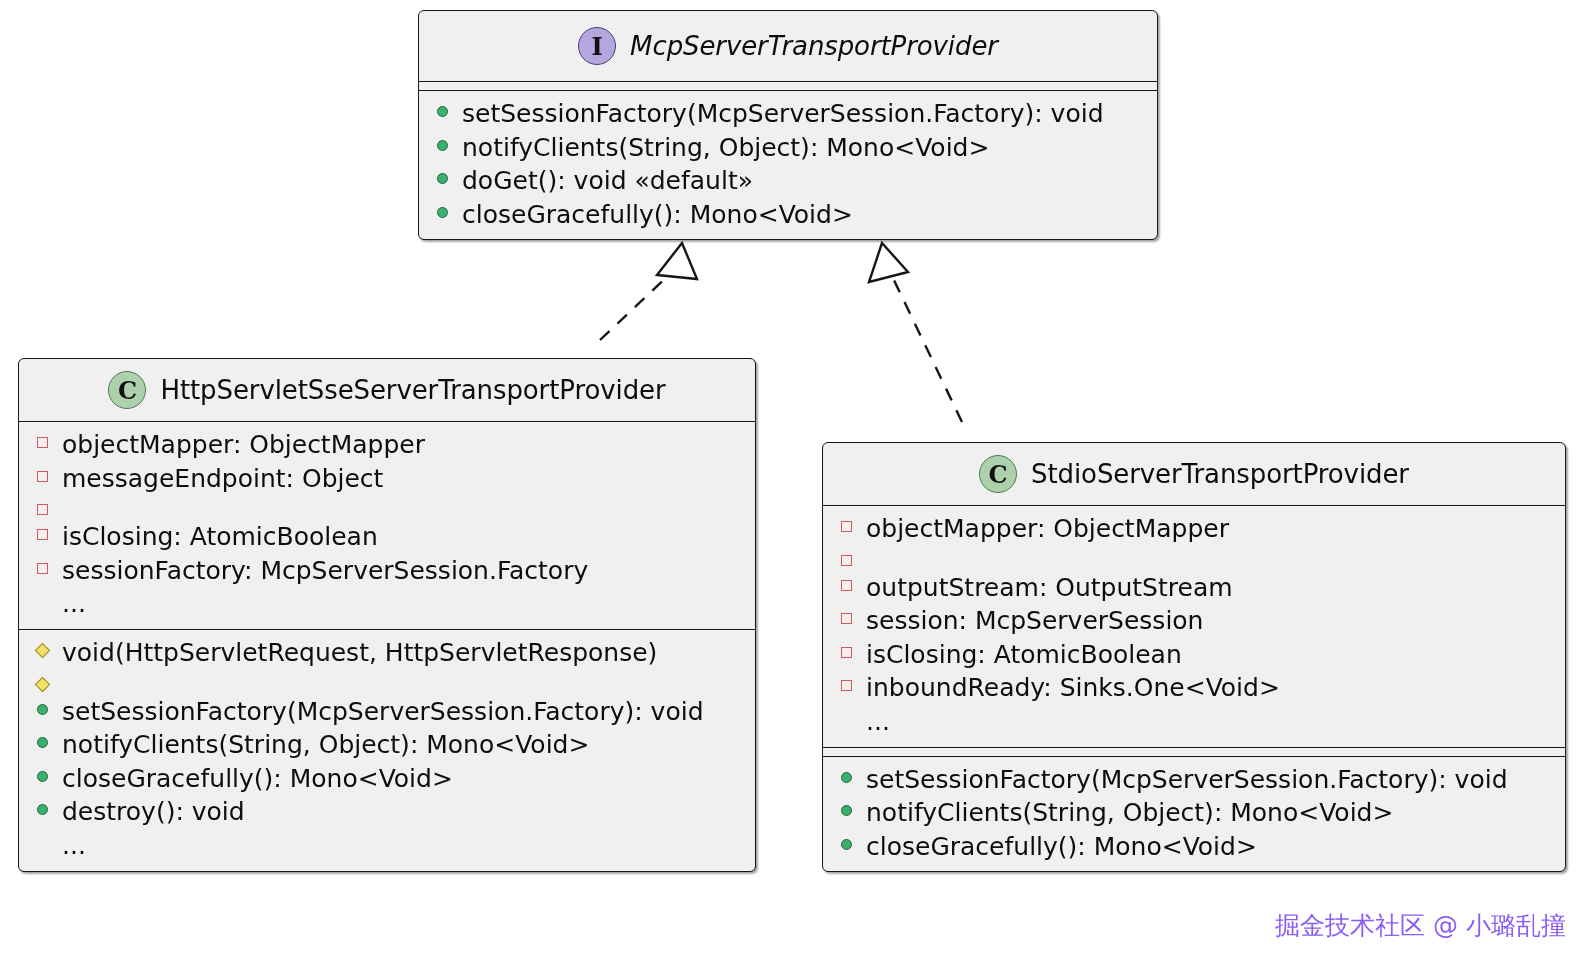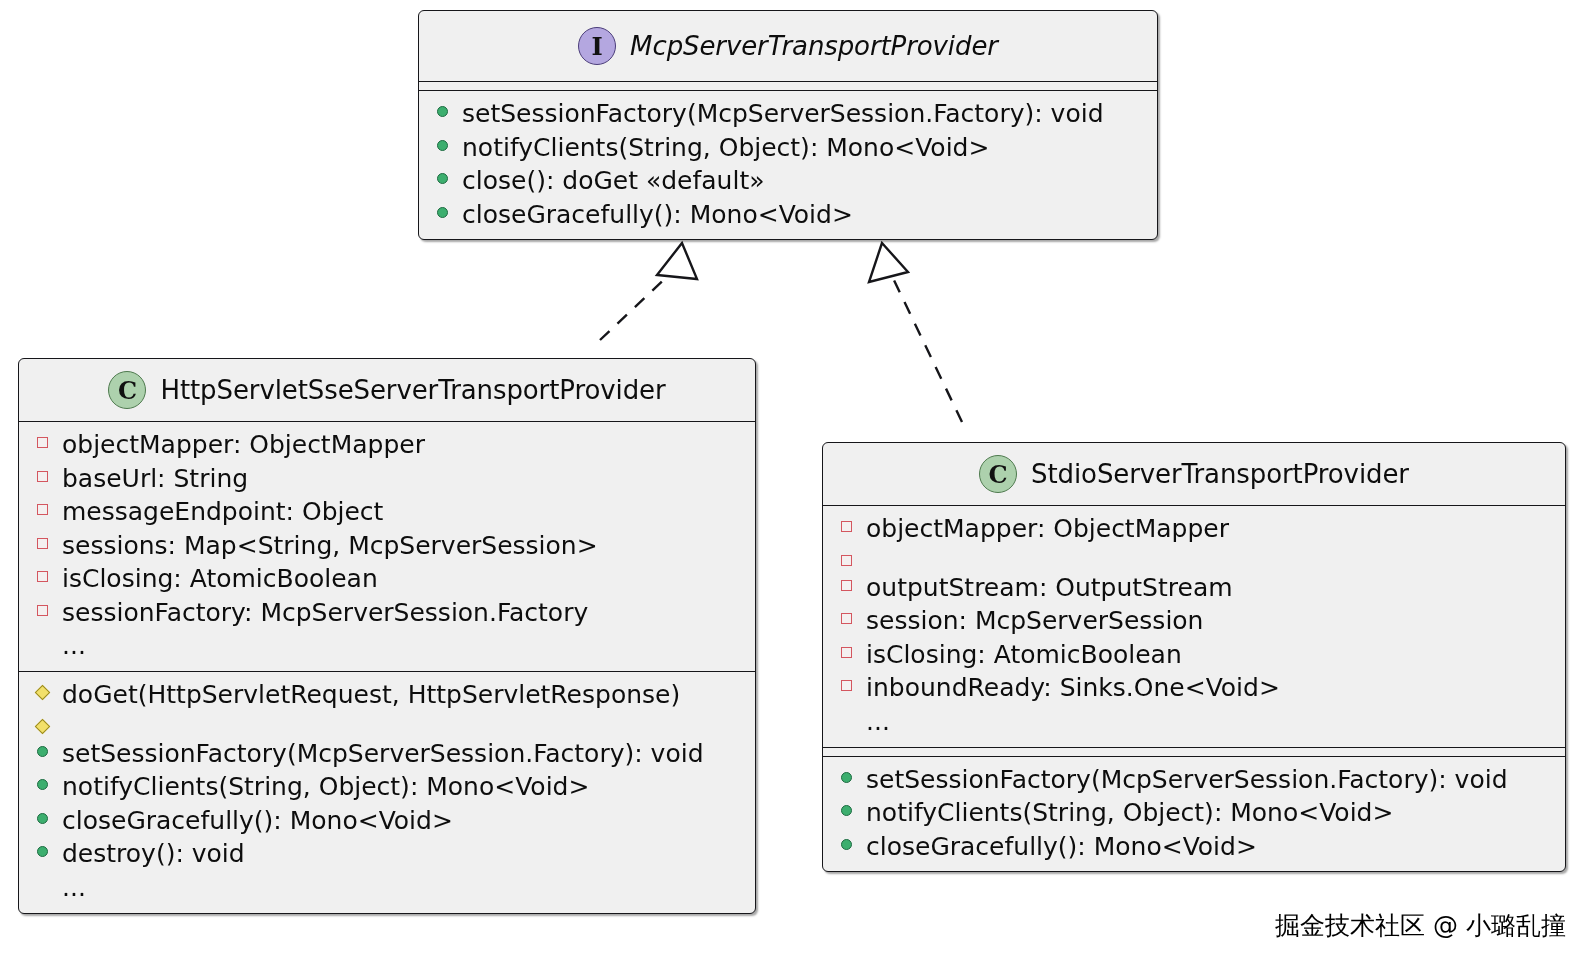--- a/index.html
+++ b/index.html
@@ -153,21 +153,21 @@
     height: 964px;
     pointer-events: none;
   }
 
   
   .watermark {
     position: absolute;
     right: 22px;
     bottom: 22px;
     font-size: 25px;
-    color: #000000;
+    color: #8b5cf6;
     white-space: nowrap;
     font-family: "DejaVu Sans", sans-serif;
     text-shadow: 1px 1px 0 #ffffff;
   }
 </style>
 </head>
 <body>
 
 <svg id="connectors" viewBox="0 0 1588 964" xmlns="http://www.w3.org/2000/svg">
 
@@ -195,21 +195,21 @@
       <div class="member">
         <span class="mark mark-public"></span>
         <span class="member-text">setSessionFactory(McpServerSession.Factory): void</span>
       </div>
       <div class="member">
         <span class="mark mark-public"></span>
         <span class="member-text">notifyClients(String, Object): Mono&lt;Void&gt;</span>
       </div>
       <div class="member">
         <span class="mark mark-public"></span>
-        <span class="member-text">close(): doGet «default»</span>
+        <span class="member-text">doGet(): void «default»</span>
       </div>
       <div class="member">
         <span class="mark mark-public"></span>
         <span class="member-text">closeGracefully(): Mono&lt;Void&gt;</span>
       </div>
     </div>
 </div>
 
 <div class="uml-box" id="box-class-left" style="left:18px; top:358px; width:738px;">
 
@@ -220,50 +220,45 @@
 
   <div class="sep"></div>
 
   <div class="uml-section" id="class-left-fields">
       <div class="member">
         <span class="mark mark-private"></span>
         <span class="member-text">objectMapper: ObjectMapper</span>
       </div>
       <div class="member">
         <span class="mark mark-private"></span>
-        <span class="member-text">baseUrl: String</span>
-      </div>
-      <div class="member">
-        <span class="mark mark-private"></span>
         <span class="member-text">messageEndpoint: Object</span>
       </div>
       <div class="member">
         <span class="mark mark-private"></span>
-        <span class="member-text">sessions: Map&lt;String, McpServerSession&gt;</span>
       </div>
       <div class="member">
         <span class="mark mark-private"></span>
         <span class="member-text">isClosing: AtomicBoolean</span>
       </div>
       <div class="member">
         <span class="mark mark-private"></span>
         <span class="member-text">sessionFactory: McpServerSession.Factory</span>
       </div>
       <div class="ellipsis-row">
         <span class="mark mark-none"></span>
         <span>...</span>
       </div>
     </div>
 
   <div class="sep"></div>
 
   <div class="uml-section" id="class-left-methods">
       <div class="member">
         <span class="mark mark-protected"></span>
-        <span class="member-text">doGet(HttpServletRequest, HttpServletResponse)</span>
+        <span class="member-text">void(HttpServletRequest, HttpServletResponse)</span>
       </div>
       <div class="member">
         <span class="mark mark-protected"></span>
       </div>
       <div class="member">
         <span class="mark mark-public"></span>
         <span class="member-text">setSessionFactory(McpServerSession.Factory): void</span>
       </div>
       <div class="member">
         <span class="mark mark-public"></span>

